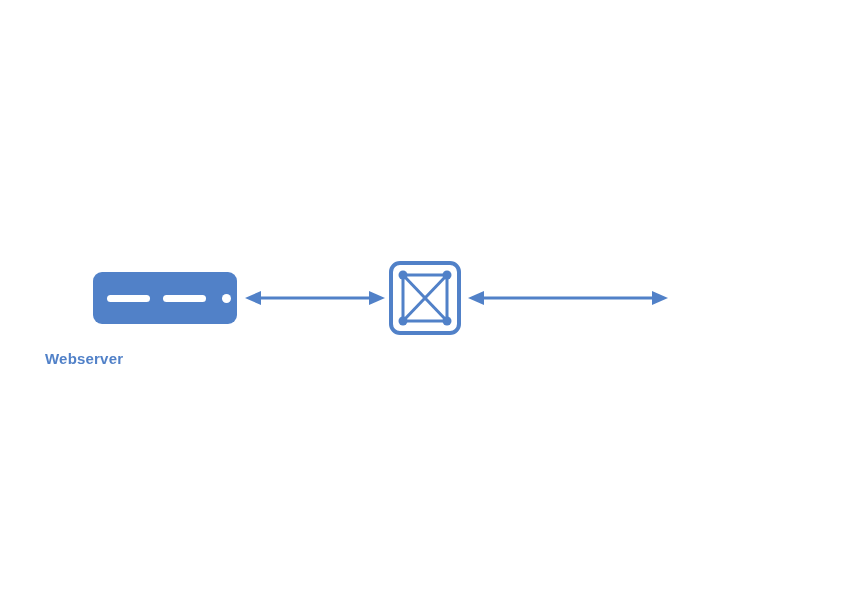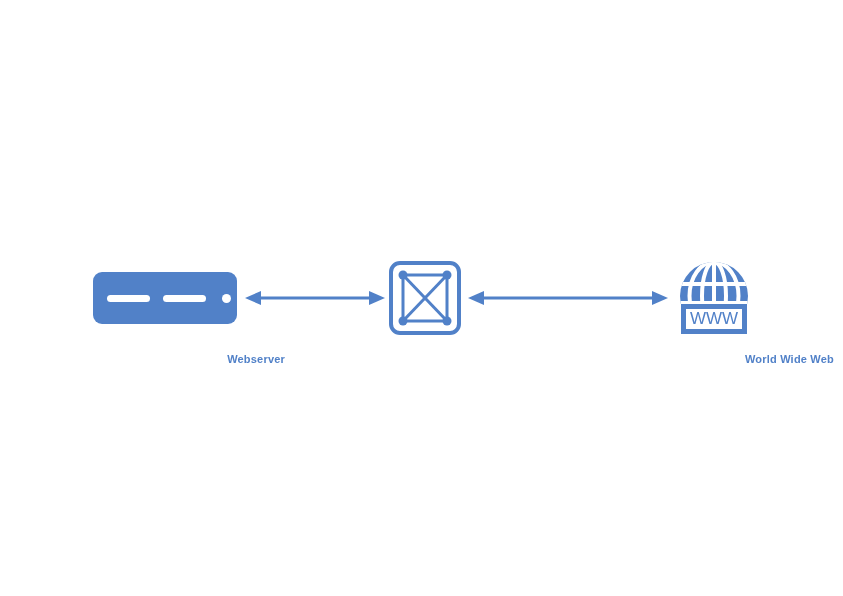--- a/index.html
+++ b/index.html
@@ -17,23 +17,23 @@
     height: 596px;
     background: #ffffff;
     overflow: hidden;
   }
   .node {
     position: absolute;
   }
   .node-label {
     position: absolute;
     width: 240px;
-    text-align: right;
+    text-align: left;
     font-family: "Liberation Sans", sans-serif;
-    font-size: 11px;
+    font-size: 15px;
     font-weight: bold;
     color: #5181c8;
     letter-spacing: 0.2px;
     white-space: nowrap;
     line-height: 14px;
   }
 
   
   #node-webserver { left: 93px; top: 272px; width: 144px; height: 52px; }
   .server-body {
@@ -109,39 +109,14 @@
   </div>
 
   <div class="connector" id="connector-2">
     <svg width="200" height="20" viewBox="0 0 200 20" xmlns="http://www.w3.org/2000/svg">
       <line x1="14" y1="10" x2="186" y2="10" stroke="#5181c8" stroke-width="3"></line>
       <polygon points="0,10 16,3 16,17" fill="#5181c8"></polygon>
       <polygon points="200,10 184,3 184,17" fill="#5181c8"></polygon>
     </svg>
   </div>
 
-  <div class="node" id="node-www">
-    <svg width="84" height="84" viewBox="0 0 84 84" xmlns="http://www.w3.org/2000/svg">
-      <defs>
-        <clipPath id="globeClip">
-          <circle cx="42" cy="42" r="34"></circle>
-        </clipPath>
-      </defs>
-      <g>
-        <circle cx="42" cy="42" r="34" fill="#5181c8"></circle>
-        <g clip-path="url(#globeClip)" stroke="#ffffff" stroke-width="4" fill="none">
-          <line x1="42" y1="6" x2="42" y2="78"></line>
-          <ellipse cx="42" cy="42" rx="12" ry="34"></ellipse>
-          <ellipse cx="42" cy="42" rx="24.5" ry="34"></ellipse>
-          <line x1="6" y1="30" x2="78" y2="30"></line>
-          <line x1="6" y1="49" x2="78" y2="49"></line>
-        </g>
-      </g>
-      <g>
-        <rect x="9" y="50" width="66" height="30" fill="#5181c8"></rect>
-        <rect x="14" y="55" width="56" height="20" fill="#ffffff"></rect>
-        <text x="42" y="70" text-anchor="middle" font-family="Liberation Sans, sans-serif" font-size="17" font-weight="normal" fill="#5181c8">WWW</text>
-      </g>
-    </svg>
-  </div>
-  <div class="node-label" style="left:594px; top:352px;">World Wide Web</div>
 
 </div>
 
 </body></html>

